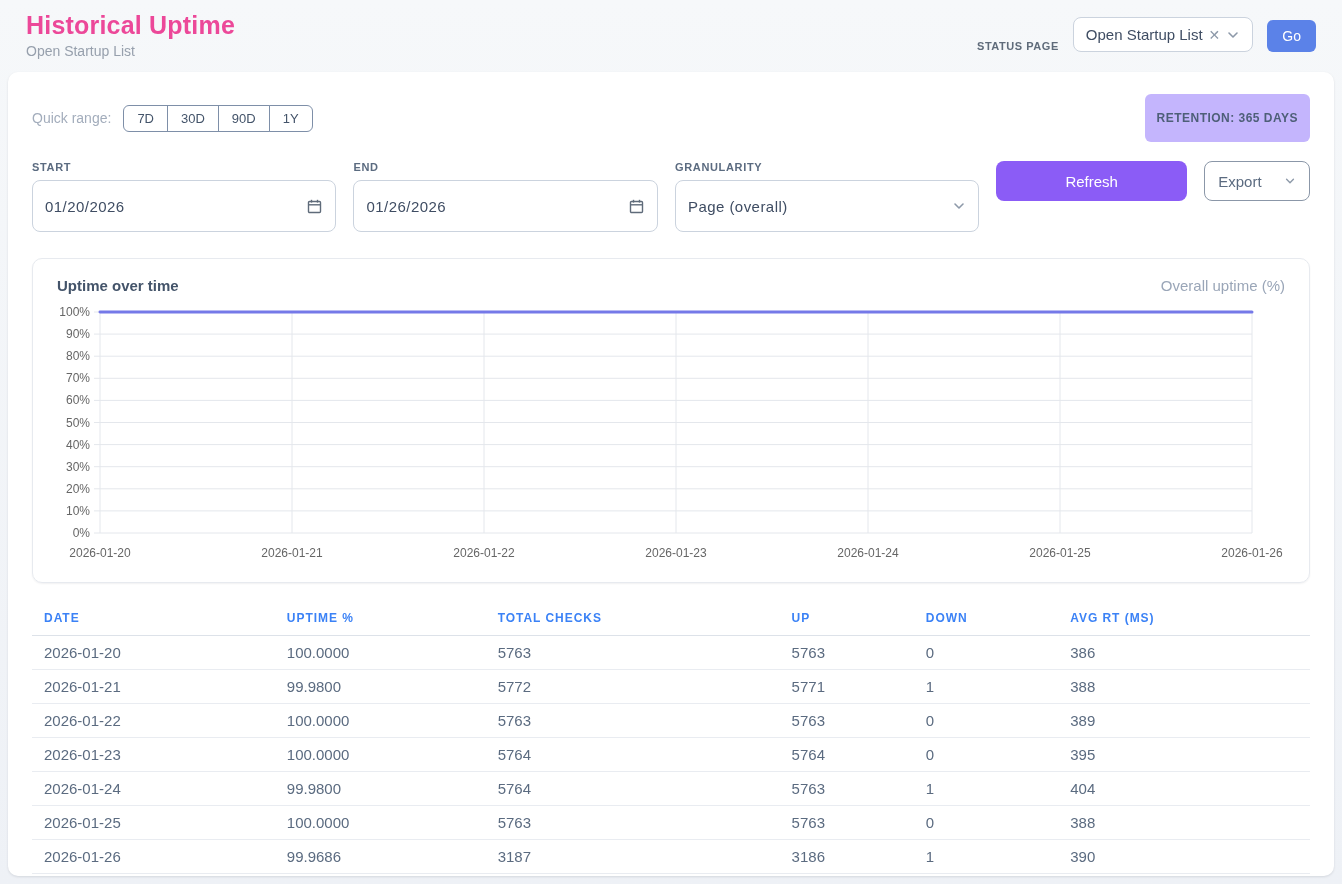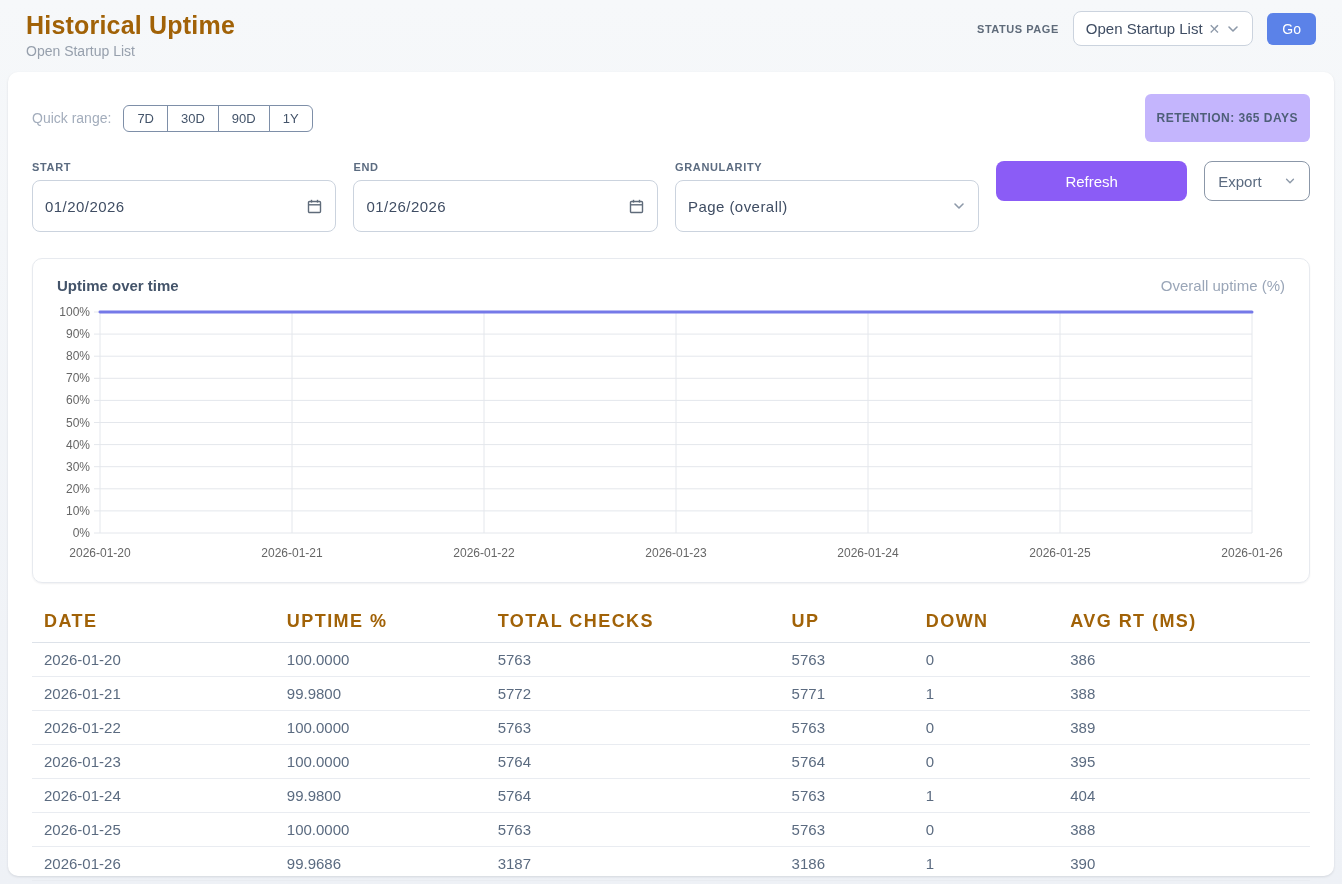--- a/index.html
+++ b/index.html
@@ -8,23 +8,23 @@
     font-family: "Liberation Sans", sans-serif;
     background: linear-gradient(180deg, #f6f8fa 0%, #eef1f6 100%);
     color: #3d4a5c;
   }
 
   
   .page-header {
     display: flex; justify-content: space-between; align-items: flex-start;
     padding: 11px 26px 0 26px; height: 70px;
   }
-  .page-title { font-size: 25px; font-weight: 700; color: #a16207; letter-spacing: .2px; }
+  .page-title { font-size: 25px; font-weight: 700; color: #ec4899; letter-spacing: .2px; }
   .page-subtitle { font-size: 14px; color: #97a0ad; margin-top: 3px; }
-  .header-right { display: flex; align-items: center; gap: 14px; }
+  .header-right { display: flex; align-items: flex-end; gap: 14px; margin-top: 6px; }
   .status-page-label {
     font-size: 11px; font-weight: 700; color: #5f6b7a;
     letter-spacing: .05em; text-transform: uppercase;
   }
   .status-select {
     display: flex; align-items: center; gap: 6px;
     background: #fff; border: 1px solid #cbd3de; border-radius: 8px;
     padding: 8px 12px; min-width: 178px; cursor: pointer;
   }
   .status-select .value { font-size: 15px; color: #3f4d63; }
@@ -92,21 +92,21 @@
   }
   .chart-head { display: flex; justify-content: space-between; align-items: center; margin-bottom: 8px; }
   .chart-title { font-size: 15px; font-weight: 700; color: #44546a; }
   .chart-legend { font-size: 15px; color: #9aa6b8; }
   .chart-svg { display: block; width: 100%; overflow: visible; }
   .chart-svg text { font-family: "Liberation Sans", sans-serif; font-size: 12px; fill: #666; }
 
   
   .uptime-table { width: 100%; border-collapse: collapse; margin-top: 20px; }
   .uptime-table th {
-    text-align: left; font-size: 18px; font-weight: 700; color: #a16207;
+    text-align: left; font-size: 12px; font-weight: 700; color: #3b82f6;
     letter-spacing: .08em; padding: 8px 12px 10px 12px;
     border-bottom: 1px solid #dde2e9; text-transform: uppercase;
   }
   .uptime-table td {
     font-size: 15px; color: #5b6b80; padding: 8px 12px;
     border-bottom: 1px solid #e9ecf1;
   }
   .col-date { width: 19%; } .col-uptime { width: 16.5%; } .col-checks { width: 23%; }
   .col-up { width: 10.5%; } .col-down { width: 11.3%; } .col-rt { width: 19.7%; }
 </style>

